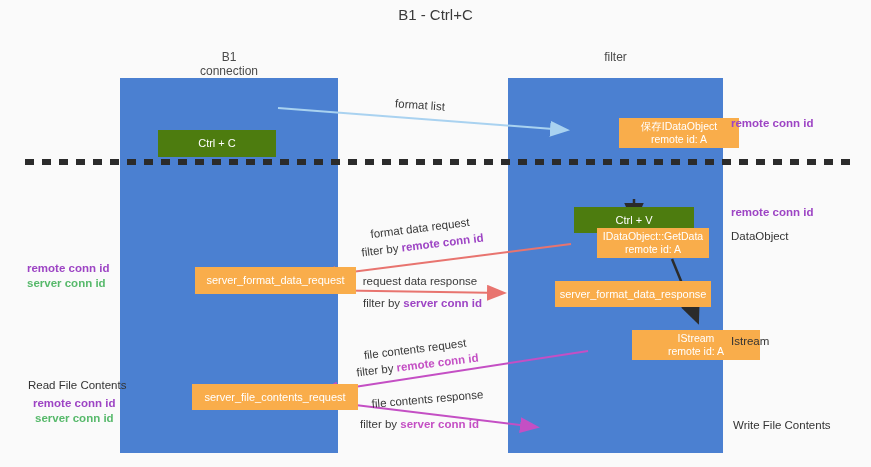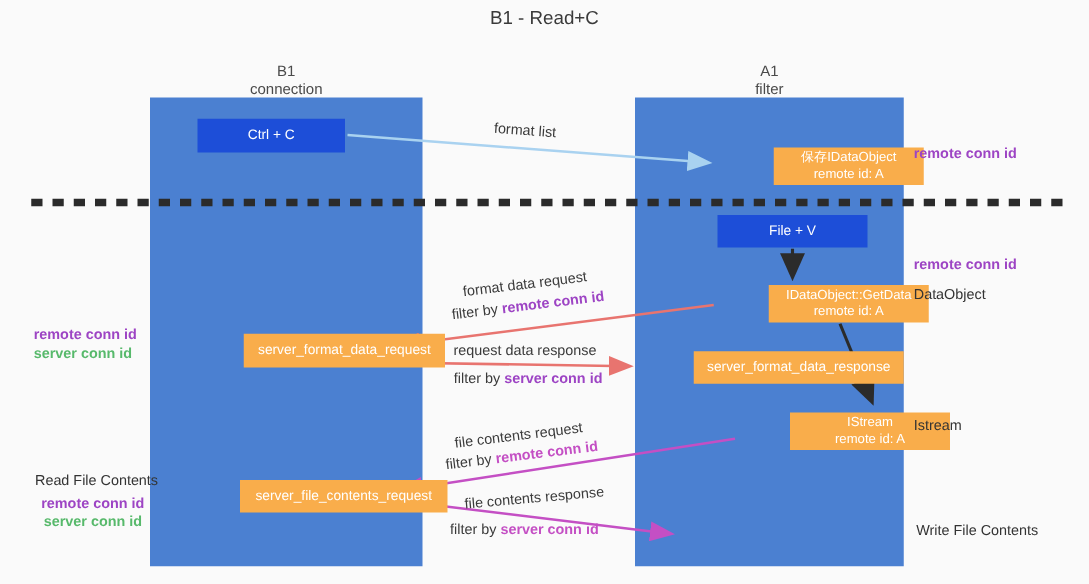--- a/index.html
+++ b/index.html
@@ -25,21 +25,21 @@
     background: #4b80d1; z-index: 1;
   }
   .arrows-svg { position: absolute; left: 0; top: 0; z-index: 2; }
   .node {
     position: absolute; z-index: 3;
     display: flex; flex-direction: column;
     align-items: center; justify-content: center;
     color: #ffffff; font-size: 11px; text-align: center; line-height: 13px;
   }
   .node.orange { background: #f9ad4b; margin-left: 44px; }
-  .node.green  { background: #1d4ed8; }
+  .node.green  { background: #4d7c0f; margin-top: 35px; }
   .node .l2 { font-size: 10.5px; }
   .side-label {
     position: absolute; z-index: 4; font-size: 11.5px; color: #333;
     white-space: nowrap;
   }
   .purple { color: #9d44c4; font-weight: bold; }
   .greentxt { color: #57b96b; font-weight: bold; }
   .magenta { color: #c44fc4; font-weight: bold; }
   .flow-label {
     position: absolute; z-index: 4; font-size: 11.5px; color: #3a3a3a;
@@ -47,28 +47,27 @@
   }
   .rot-m7 { transform: rotate(-7deg); }
   .rot-m5 { transform: rotate(-5deg); }
   .rot-p4 { transform: rotate(4deg); }
 </style>
 </head>
 <body>
 
 <div class="canvas">
 
-  <div class="title" style="top:6px">B1 - Read+C</div>
+  <div class="title" style="top:6px">B1 - Ctrl+C</div>
 
   <div class="col-header" style="left:120px; top:50px; width:218px">
     <div>B1</div>
     <div>connection</div>
   </div>
   <div class="col-header" style="left:508px; top:50px; width:215px">
-    <div>A1</div>
     <div>filter</div>
   </div>
 
   <div class="column" style="left:120px; width:218px"></div>
   <div class="column" style="left:508px; width:215px"></div>
 
   <svg class="arrows-svg" width="871" height="467" viewBox="0 0 871 467">
     <defs>
       <marker id="arrow-blue" markerWidth="10" markerHeight="8" refX="8" refY="4" orient="auto">
         <path d="M0,0 L10,4 L0,8 z" fill="#a9d2f0"></path>
@@ -104,33 +103,33 @@
   <div class="node green" style="left:158px; top:95px; width:118px; height:27px">
     <div>Ctrl + C</div>
   </div>
 
   <div class="node orange" style="left:575px; top:118px; width:120px; height:30px">
     <div class="l2">保存IDataObject</div>
     <div class="l2">remote id: A</div>
   </div>
 
   <div class="node green" style="left:574px; top:172px; width:120px; height:26px">
-    <div>File + V</div>
+    <div>Ctrl + V</div>
   </div>
 
-  <div class="node orange" style="left:571px; top:228px; width:128px; height:30px">
+  <div class="node orange" style="left:553px; top:228px; width:112px; height:30px">
     <div class="l2">IDataObject::GetData</div>
     <div class="l2">remote id: A</div>
   </div>
 
   <div class="node orange" style="left:151px; top:267px; width:161px; height:27px">
     <div>server_format_data_request</div>
   </div>
 
-  <div class="node orange" style="left:511px; top:281px; width:168px; height:26px">
+  <div class="node orange" style="left:511px; top:281px; width:156px; height:26px">
     <div>server_format_data_response</div>
   </div>
 
   <div class="node orange" style="left:588px; top:330px; width:128px; height:30px">
     <div class="l2">IStream</div>
     <div class="l2">remote id: A</div>
   </div>
 
   <div class="node orange" style="left:148px; top:384px; width:166px; height:26px">
     <div>server_file_contents_request</div>

